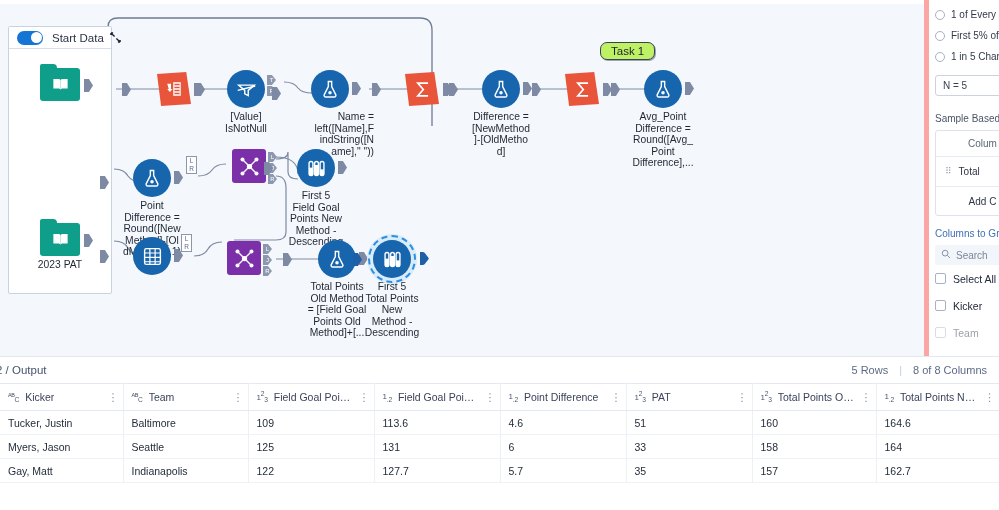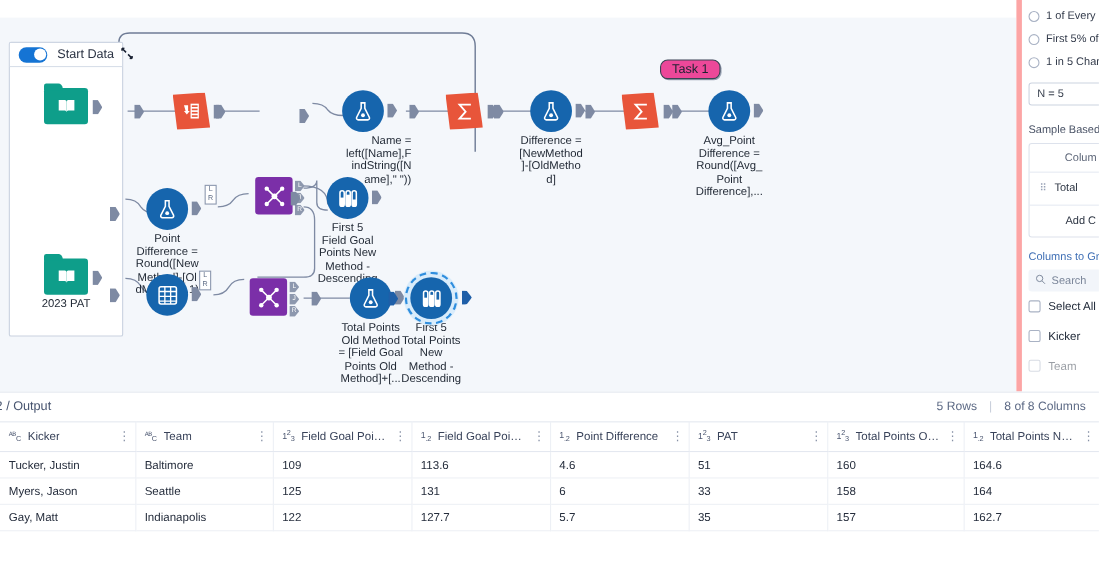--- a/index.html
+++ b/index.html
@@ -6,21 +6,21 @@
   html, body {
     width: 999px; height: 510px;
     font-family: "Liberation Sans", sans-serif;
     background: #ffffff;
     overflow: hidden;
   }
   #app { position: relative; width: 999px; height: 510px; }
 
   
   #canvas {
-    position: absolute; left: 0; top: 16px;
+    position: absolute; left: 0; top: 4px;
     width: 924px; height: 356px;
     background: #f4f7fb;
     overflow: hidden;
     padding-left: 36px;
   }
   .container-box {
     position: absolute;
     border: 1px solid #c9d2e0;
     background: #ffffff;
     border-radius: 2px;
@@ -122,21 +122,21 @@
     color:#5e6c85; font-size:6.5px; line-height:8px;
     border:1px solid #8b97ae; background:#fff;
   }
 
   .wire { position: absolute; pointer-events: none; }
 
   .task-badge {
     position: absolute;
     border: 1.6px solid #3a4354;
     border-radius: 7px;
-    background: #ec4899;
+    background: #bef264;
     padding: 2px 10px;
     font-size: 11.5px;
     color: #1b2230;
     box-shadow: 1px 1px 0 #9aa4b5;
   }
 
   
   #rightpanel {
     position: absolute; left: 924px; top: 0;
     width: 75px; height: 356px;
@@ -313,20 +313,36 @@
             <rect x="12.5" y="13" width="7" height="2" fill="#e8553a"></rect>
             <rect x="12.5" y="17" width="7" height="2" fill="#e8553a"></rect>
             <path d="M3,5 h5 v7 h2 l-3.5,4 l-3.5,-4 h2 z" fill="#fff"></path>
           </svg>
         </div>
         <div class="port" style="left:39px; top:11px;"></div>
       </div>
     </div>
     <div class="port" style="left:194px; top:79px;"></div>
 
+    <div class="node" style="left:200px; top:66px;">
+      <div class="glyph">
+        <div class="circle">
+          <svg width="21" height="21" viewBox="0 0 24 24">
+            <path d="M3,7 L21,7 L14,13 L14,19 L10,17 L10,13 Z" fill="none" stroke="#fff" stroke-width="1.6"></path>
+            <path d="M2,13 L22,8" stroke="#fff" stroke-width="1.6"></path>
+          </svg>
+        </div>
+        <div class="multiport" style="left:40px; top:5px;">
+          <div class="pp">T</div>
+          <div class="pp">F</div>
+        </div>
+      </div>
+      <div class="caption" style="white-space:pre-line;">[Value]
+IsNotNull</div>
+    </div>
     <div class="port" style="left:272px; top:83px;"></div>
 
     <div class="node" style="left:284px; top:66px;">
       <div class="glyph">
         <div class="circle">
           <svg width="20" height="20" viewBox="0 0 24 24">
             <path d="M10,3 L14,3 L14,9 L19,19 a2,2 0 0 1 -1.8,2.6 H6.8 A2,2 0 0 1 5,19 L10,9 Z" fill="none" stroke="#fff" stroke-width="1.7"></path>
             <circle cx="12" cy="16.5" r="2.1" fill="#fff"></circle>
           </svg>
         </div>

